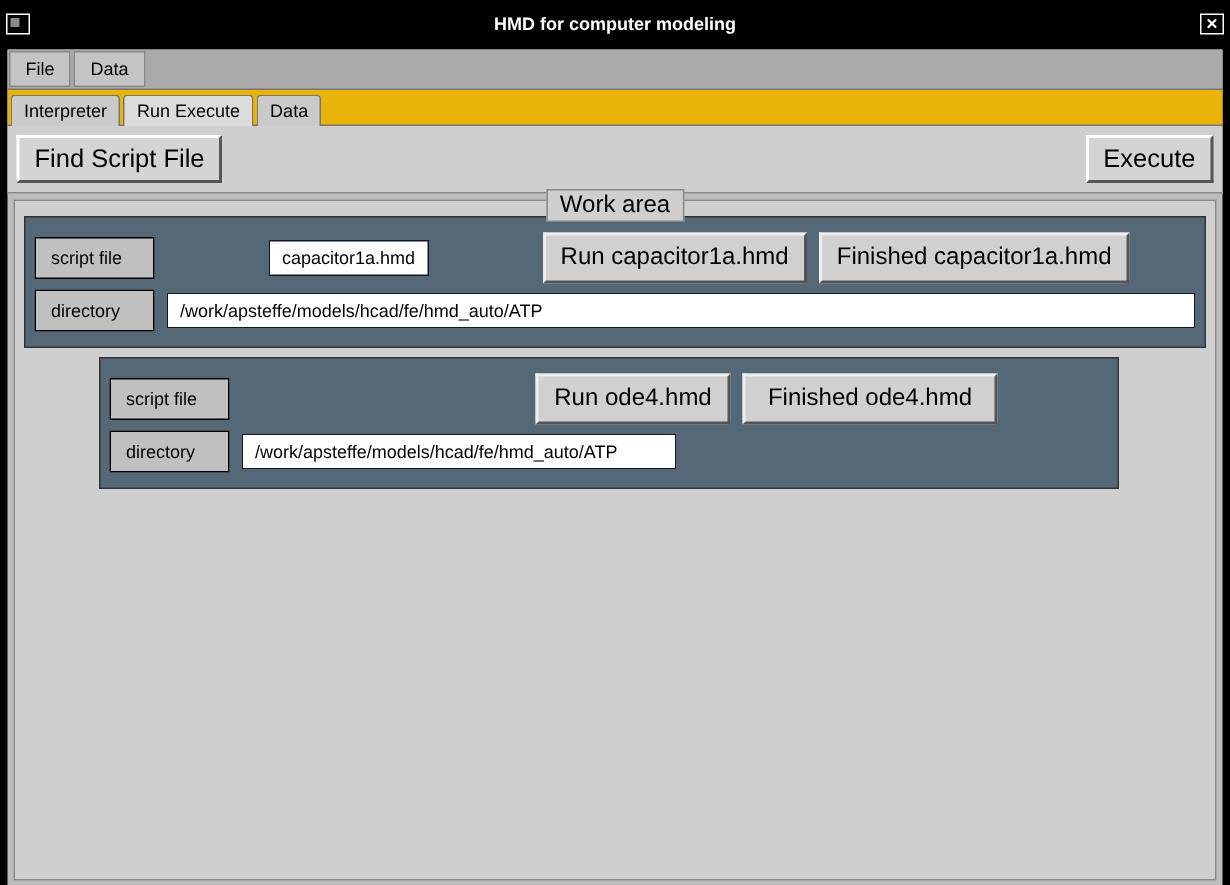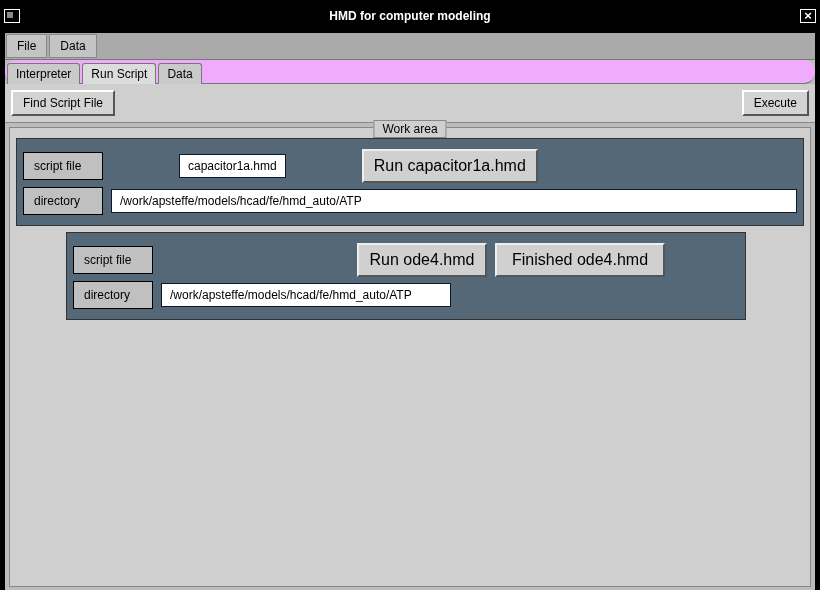--- a/index.html
+++ b/index.html
@@ -69,24 +69,23 @@
   }
   .menu-item {
     padding: 4px 10px;
     border: 1px solid #888;
     background: #c4c4c4;
     margin: 1px;
     cursor: pointer;
   }
   .tabbar {
     display: flex;
-    background: #f0abfc;
+    background: #eab308;
     padding: 2px 2px 0 2px;
     border-bottom: 1px solid #777;
-    border-radius: 11px;
   }
   .tab {
     padding: 3px 8px;
     border: 1px solid #777;
     border-bottom: none;
     background: #cacaca;
     margin-right: 2px;
     cursor: pointer;
     border-radius: 3px 3px 0 0;
     position: relative;
@@ -103,39 +102,39 @@
     border-bottom: 1px solid #888;
     background: #cfcfcf;
   }
   .btn {
     background: #d4d4d4;
     border: 2px solid;
     border-color: #fff #555 #555 #fff;
     padding: 4px 10px;
     cursor: pointer;
     font-family: inherit;
-    font-size: 12px;
+    font-size: 17px;
   }
   .work-panel {
     flex: 1;
     margin: 4px;
     border: 1px solid #888;
     background: #cfcfcf;
     position: relative;
     padding: 10px 6px 6px 6px;
   }
   .work-label {
     position: absolute;
     top: -8px;
     left: 50%;
     transform: translateX(-50%);
     background: #cfcfcf;
     border: 1px solid #888;
     padding: 1px 8px;
-    font-size: 12px;
+    font-size: 16px;
   }
   .script-card {
     background: #546878;
     border: 1px solid #333;
     padding: 6px;
     margin-bottom: 6px;
   }
   .card-1 { margin-left: 0; margin-right: 0; }
   .card-2 { margin-left: 50px; width: 680px; }
   .row {
@@ -188,39 +187,40 @@
 <div class="app-frame">
 <div class="app-body">
 
   <div class="menubar">
     <div class="menu-item">File</div>
     <div class="menu-item">Data</div>
   </div>
 
   <div class="tabbar">
     <div class="tab">Interpreter</div>
-    <div class="tab active">Run Script</div>
+    <div class="tab active">Run Execute</div>
     <div class="tab">Data</div>
   </div>
 
   <div class="toolbar">
     <button class="btn">Find Script File</button>
     <button class="btn">Execute</button>
   </div>
 
   <div class="work-panel">
     <div class="work-label">Work area</div>
 
     <div class="script-card card-1">
       <div class="row">
         <div class="lbl">script file</div>
         <div class="spacer" style="flex:0 0 60px"></div>
         <div class="field script-name">capacitor1a.hmd</div>
         <div class="spacer" style="flex:0 0 60px"></div>
         <button class="run-btn">Run capacitor1a.hmd</button>
+        <button class="status-btn">Finished  capacitor1a.hmd</button>
       </div>
       <div class="row">
         <div class="lbl">directory</div>
         <div class="field dir-field">/work/apsteffe/models/hcad/fe/hmd_auto/ATP</div>
       </div>
     </div>
 
     <div class="script-card card-2">
       <div class="row">
         <div class="lbl">script file</div>

